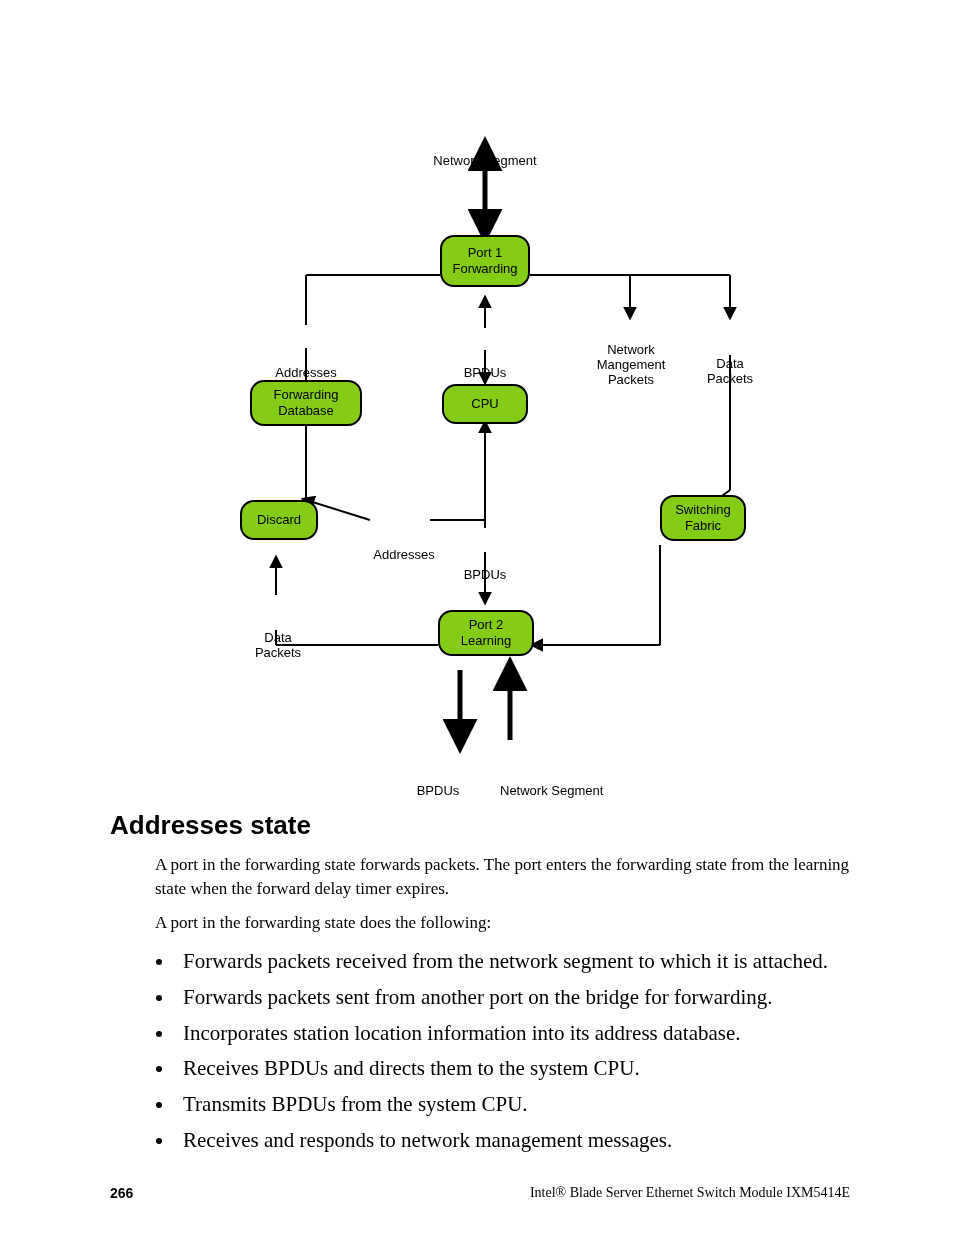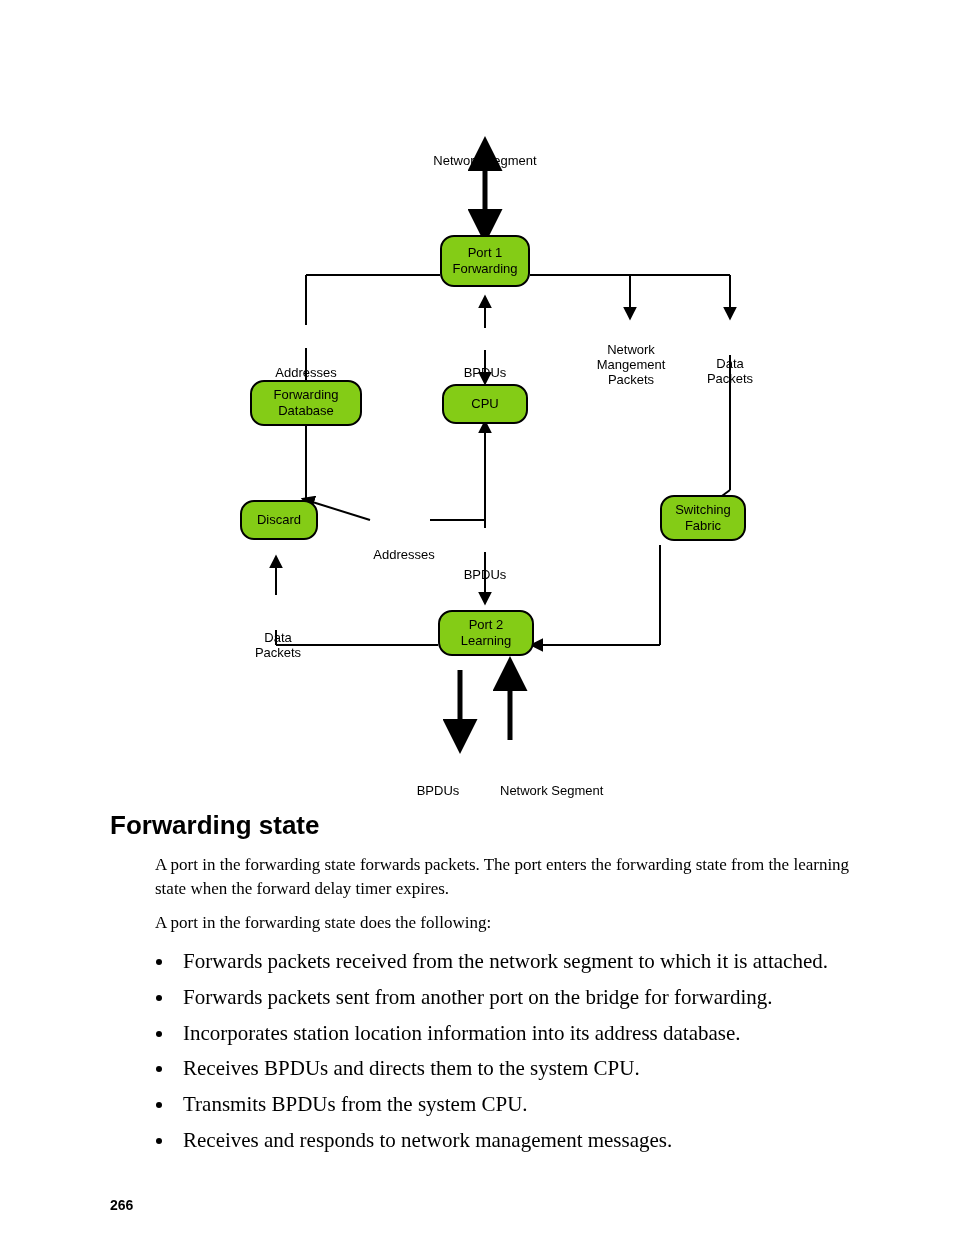--- a/index.html
+++ b/index.html
@@ -40,21 +40,21 @@
     padding-left: 20px;
     font-size: 21px;
     line-height: 1.7;
   }
   ul.bullets li {
     padding-left: 8px;
   }
   .footer {
     position: absolute;
     left: 110px;
-    bottom: 22px;
+    bottom: 34px;
     width: 740px;
     font-size: 14px;
   }
   .footer .pagenum {
     font-family: Arial, Helvetica, sans-serif;
     font-weight: bold;
     float: left;
   }
   .footer .footertext {
     float: right;
@@ -173,32 +173,33 @@
 
     <div class="dbox" style="left:218px; top:510px; width:96px; height:46px;">
         <span>Port 2<br>Learning</span>
       </div>
 
     <div class="dlabel" style="left:188px; top:650px; width:60px;">BPDUs</div>
     <div class="dlabel" style="left:280px; top:650px; width:130px; text-align:left;">Network Segment</div>
 
   </div>
 
-  <h2 class="heading">Forwarding state</h2>
+  <h2 class="heading">Addresses state</h2>
 
   <p class="body-text">A port in the forwarding state forwards packets. The port enters the forwarding state from the learning state when the forward delay timer expires.</p>
   <p class="body-text">A port in the forwarding state does the following:</p>
 
   <ul class="bullets">
     <li>Forwards packets received from the network segment to which it is attached.</li>
     <li>Forwards packets sent from another port on the bridge for forwarding.</li>
     <li>Incorporates station location information into its address database.</li>
     <li>Receives BPDUs and directs them to the system CPU.</li>
     <li>Transmits BPDUs from the system CPU.</li>
     <li>Receives and responds to network management messages.</li>
   </ul>
 
 
 </div>
 
 <div class="footer">
   <span class="pagenum">266</span>
+  <span class="footertext">Intel® Blade Server Ethernet Switch Module IXM5414E</span>
 </div>
 
 </body></html>

